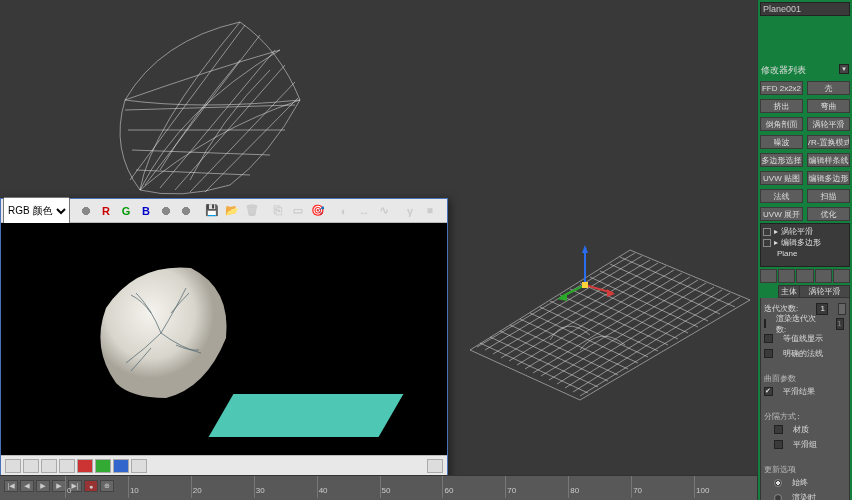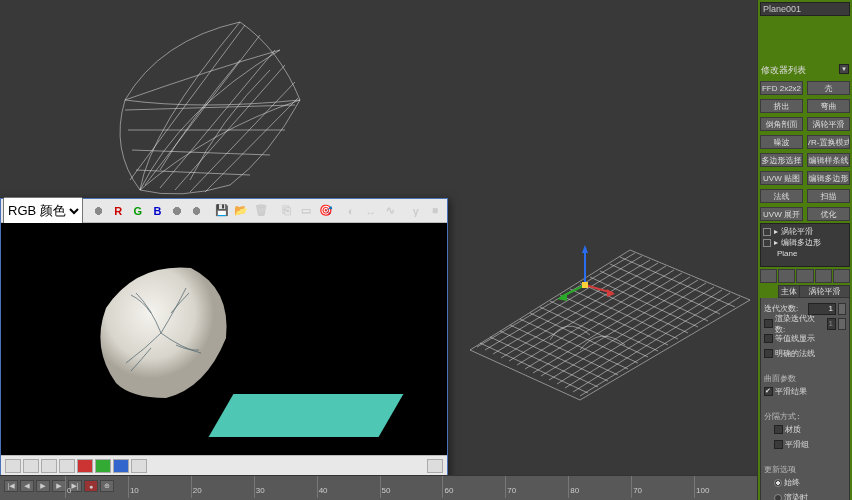--- a/index.html
+++ b/index.html
@@ -15,52 +15,52 @@
   
   .gizmo { position:absolute; left:555px; top:245px; width:60px; height:60px; z-index:2; }
   
   .vfb { position:absolute; left:0px; top:198px; width:448px; height:302px; background:#f0f0f0; border:1px solid #4a70b8; box-shadow:2px 2px 8px rgba(0,0,0,.5); }
   .vfb-title { height:22px; background:linear-gradient(#fdfdfd,#e9e9e9); display:flex; align-items:center; padding:0 4px; color:#000; font-size:11px; gap:4px; }
   .vfb-title .ico { width:14px; height:14px; background:#2b5797; border-radius:2px; }
   .vfb-title .spacer { flex:1; }
   .vfb-title .winbtn { width:30px; height:16px; display:flex; align-items:center; justify-content:center; font-size:10px; border:1px solid #aaa; background:#eee; margin-left:2px; }
   .vfb-title .winbtn.close { background:#d9534f; color:#fff; border-color:#a03c39; }
   .vfb-toolbar { height:24px; background:#e8e8e8; border-bottom:1px solid #bbb; display:flex; align-items:center; padding:0 2px; gap:0px; }
-  .vfb-toolbar select { height:28px; font-size:13px; }
+  .vfb-toolbar select { height:28px; font-size:10px; }
   .vfb-toolbar .tb-sep { width:6px; }
   .vfb-toolbar .tb-btn { width:20px; height:20px; display:flex; align-items:center; justify-content:center; border:1px solid transparent; font-size:11px; font-weight:bold; cursor:pointer; }
   .tb-btn.r { color:#c00; }
   .tb-btn.g { color:#090; }
   .tb-btn.b { color:#00c; }
   .tb-btn.circ { background:radial-gradient(circle,#888 30%,transparent 32%); }
   .vfb-canvas { position:relative; background:#000; height:232px; overflow:hidden; }
   .vfb-canvas .render-pillow { position:absolute; left:80px; top:30px; width:160px; height:160px; }
   .vfb-canvas .render-plane { position:absolute; left:220px; top:155px; width:170px; height:75px; background:#4ec7b5; transform:skewX(-30deg) rotateX(55deg); }
   .vfb-footer { height:20px; background:#e8e8e8; border-top:1px solid #bbb; display:flex; align-items:center; padding:0 4px; gap:2px; }
   .vfb-footer .fbtn { width:16px; height:14px; background:#ddd; border:1px solid #aaa; }
   
   .timeline { position:absolute; left:0; bottom:0; width:757px; height:25px; background:#585858; border-top:1px solid #333; }
   .timeline .ruler { height:22px; position:relative; display:flex; }
   .timeline .tick { flex:1; border-left:1px solid #777; font-size:8px; color:#ccc; padding-left:1px; padding-top:10px; }
   .timeline .playbtns { position:absolute; left:4px; top:4px; display:flex; gap:2px; }
   .timeline .pbtn { width:14px; height:12px; background:#666; border:1px solid #444; font-size:7px; display:flex; align-items:center; justify-content:center; }
   
-  .panel { position:absolute; right:0; top:0; width:95px; height:500px; background:#4d7c0f; border-left:1px solid #333; color:#ddd; }
+  .panel { position:absolute; right:0; top:0; width:95px; height:500px; background:#15803d; border-left:1px solid #333; color:#ddd; }
   .panel .objname { height:14px; background:#3a3a3a; border:1px solid #222; margin:2px; padding:1px 2px; font-size:9px; color:#c8c8c8; }
   .panel .modlabel { padding:2px 3px; font-size:9px;margin-top:46px; }
   .panel .droparrow { float:right; width:10px; height:10px; background:#444; border:1px solid #222; display:inline-flex; align-items:center; justify-content:center; font-size:7px; }
   .panel .modgrid { display:grid; grid-template-columns:1fr 1fr; gap:4px; margin:2px; }
   .panel .modbtn { height:14px; background:#5c5c5c; border:1px solid #3a3a3a; font-size:8px; display:flex; align-items:center; justify-content:center; color:#ddd; cursor:pointer; overflow:hidden; white-space:nowrap; }
   .panel .stack { margin:2px; background:#3a3a3a; border:1px solid #222; height:44px; padding:2px; font-size:8px; }
   .panel .stack .row { display:flex; align-items:center; gap:3px; height:11px; }
   .panel .stack .eye { width:8px; height:8px; border:1px solid #888; }
   .panel .stacktools { display:flex; gap:1px; margin:2px; }
   .panel .stbtn { flex:1; height:14px; background:#5c5c5c; border:1px solid #3a3a3a; }
   .panel .rollbody { margin:0 2px; padding:3px; background:#565656; border:1px solid #333; border-top:none; font-size:8px; }
-  .panel .prow { display:flex; align-items:center; gap:2px; height:15px; }
+  .panel .prow { display:flex; align-items:center; gap:10px; height:15px; }
   .panel .prow label { flex:0 0 42px; font-size:8px; }
   .panel .spin { flex:1; height:12px; background:#3a3a3a; border:1px solid #222; }
   .panel .spinbtn { width:8px; height:12px; background:#666; border:1px solid #333; }
   .panel .chk { width:9px; height:9px; background:#3a3a3a; border:1px solid #222; display:inline-block; }
   .panel .chk.on::after { content:"✔"; font-size:7px; position:relative; top:-2px; left:0px; color:#ddd;}
   .panel .subhead { font-size:8px; color:#bbb; margin-top:12px;font-family:Liberation Mono, monospace; }
   .panel .radio { width:8px; height:8px; border:1px solid #888; border-radius:50%; display:inline-block; background:#3a3a3a; }
   .panel .radio.on { background:radial-gradient(circle,#ddd 40%, #3a3a3a 44%); }
   .panel .widebtn { height:16px; background:#5c5c5c; border:1px solid #3a3a3a; margin:4px 0 2px 12px; display:flex; align-items:center; justify-content:center; cursor:pointer; }
   .panel .mainhead { font-size:8px; display:flex; margin:2px 2px 0 20px;}

